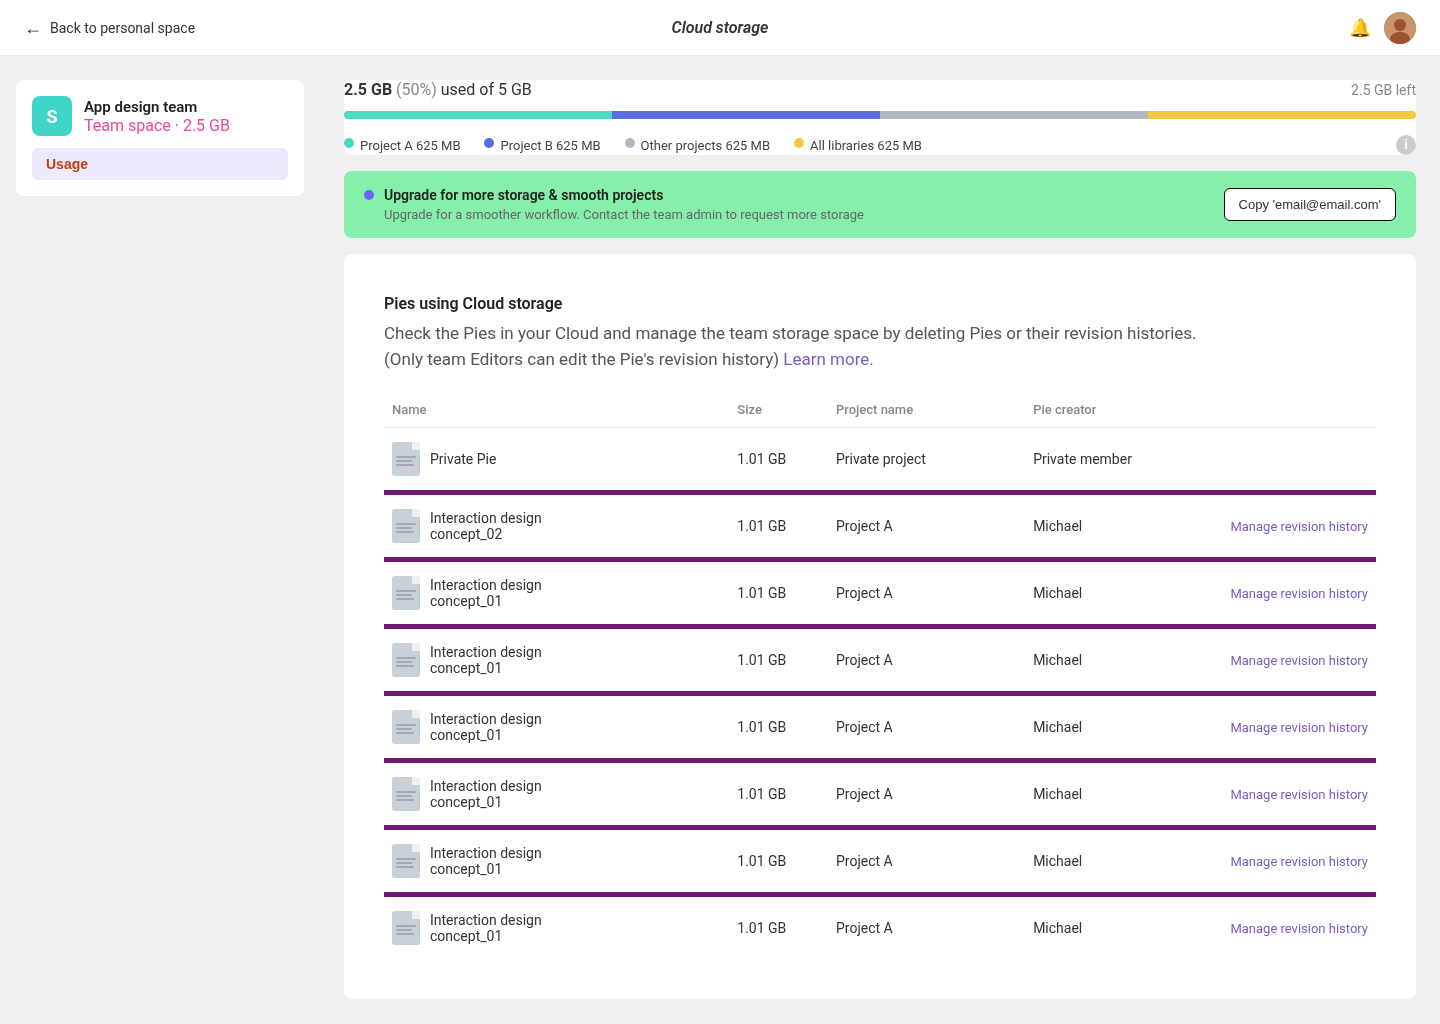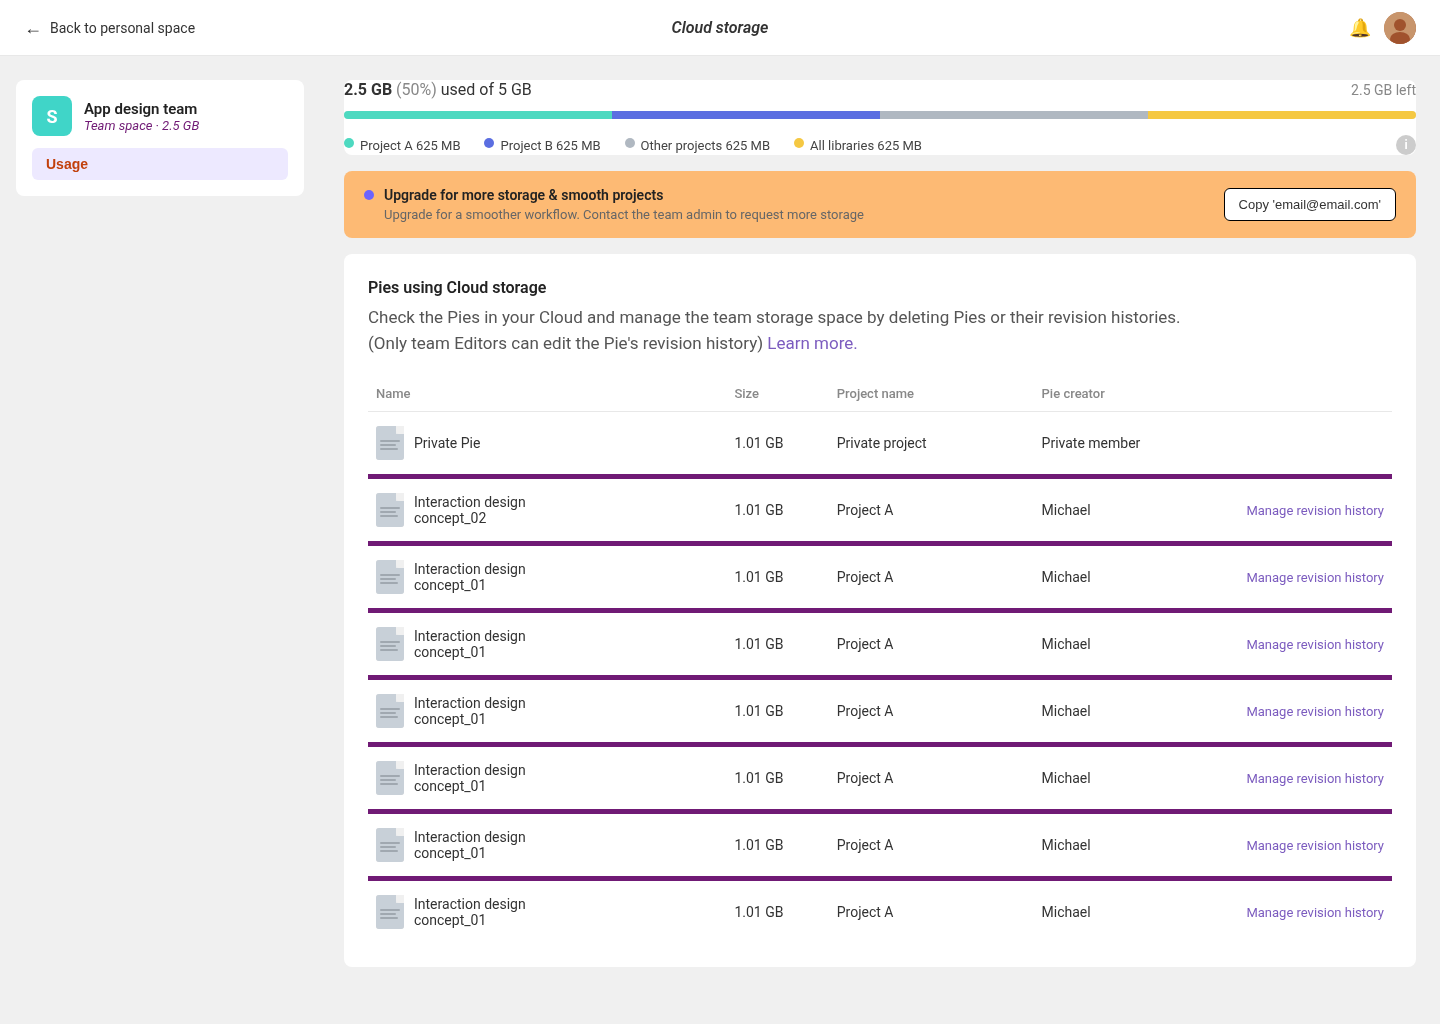--- a/index.html
+++ b/index.html
@@ -101,23 +101,22 @@
       font-size: 18px;
       font-weight: 700;
       color: #fff;
     }
     .team-name {
       font-size: 15px;
       font-weight: 600;
       color: #222;
     }
     .team-meta {
-      font-size: 13px;
-      color: #701a75;
-      font-style: italic;
+      font-size: 16px;
+      color: #ec4899;
     }
     .usage-btn {
       background: #ede9ff;
       border: none;
       border-radius: 6px;
       padding: 8px 14px;
       font-size: 14px;
       font-weight: 600;
       color: #c2410c;
       cursor: pointer;
@@ -198,21 +197,21 @@
       align-items: center;
       justify-content: center;
       font-size: 12px;
       color: #fff;
       cursor: pointer;
       font-weight: 700;
     }
 
     
     .upgrade-card {
-      background: #fdba74;
+      background: #86efac;
       border-radius: 8px;
       padding: 16px 20px;
       margin-bottom: 16px;
       display: flex;
       align-items: center;
       justify-content: space-between;
       gap: 0;
     }
     .upgrade-content {
       display: flex;
@@ -245,21 +244,21 @@
       font-size: 13px;
       color: #333;
       cursor: pointer;
       white-space: nowrap;
     }
 
     
     .pies-card {
       background: #fff;
       border-radius: 8px;
-      padding: 24px;
+      padding: 40px;
     }
     .pies-title {
       font-size: 16px;
       font-weight: 600;
       color: #222;
       margin-bottom: 8px;
     }
     .pies-desc {
       font-size: 17px;
       color: #555;

